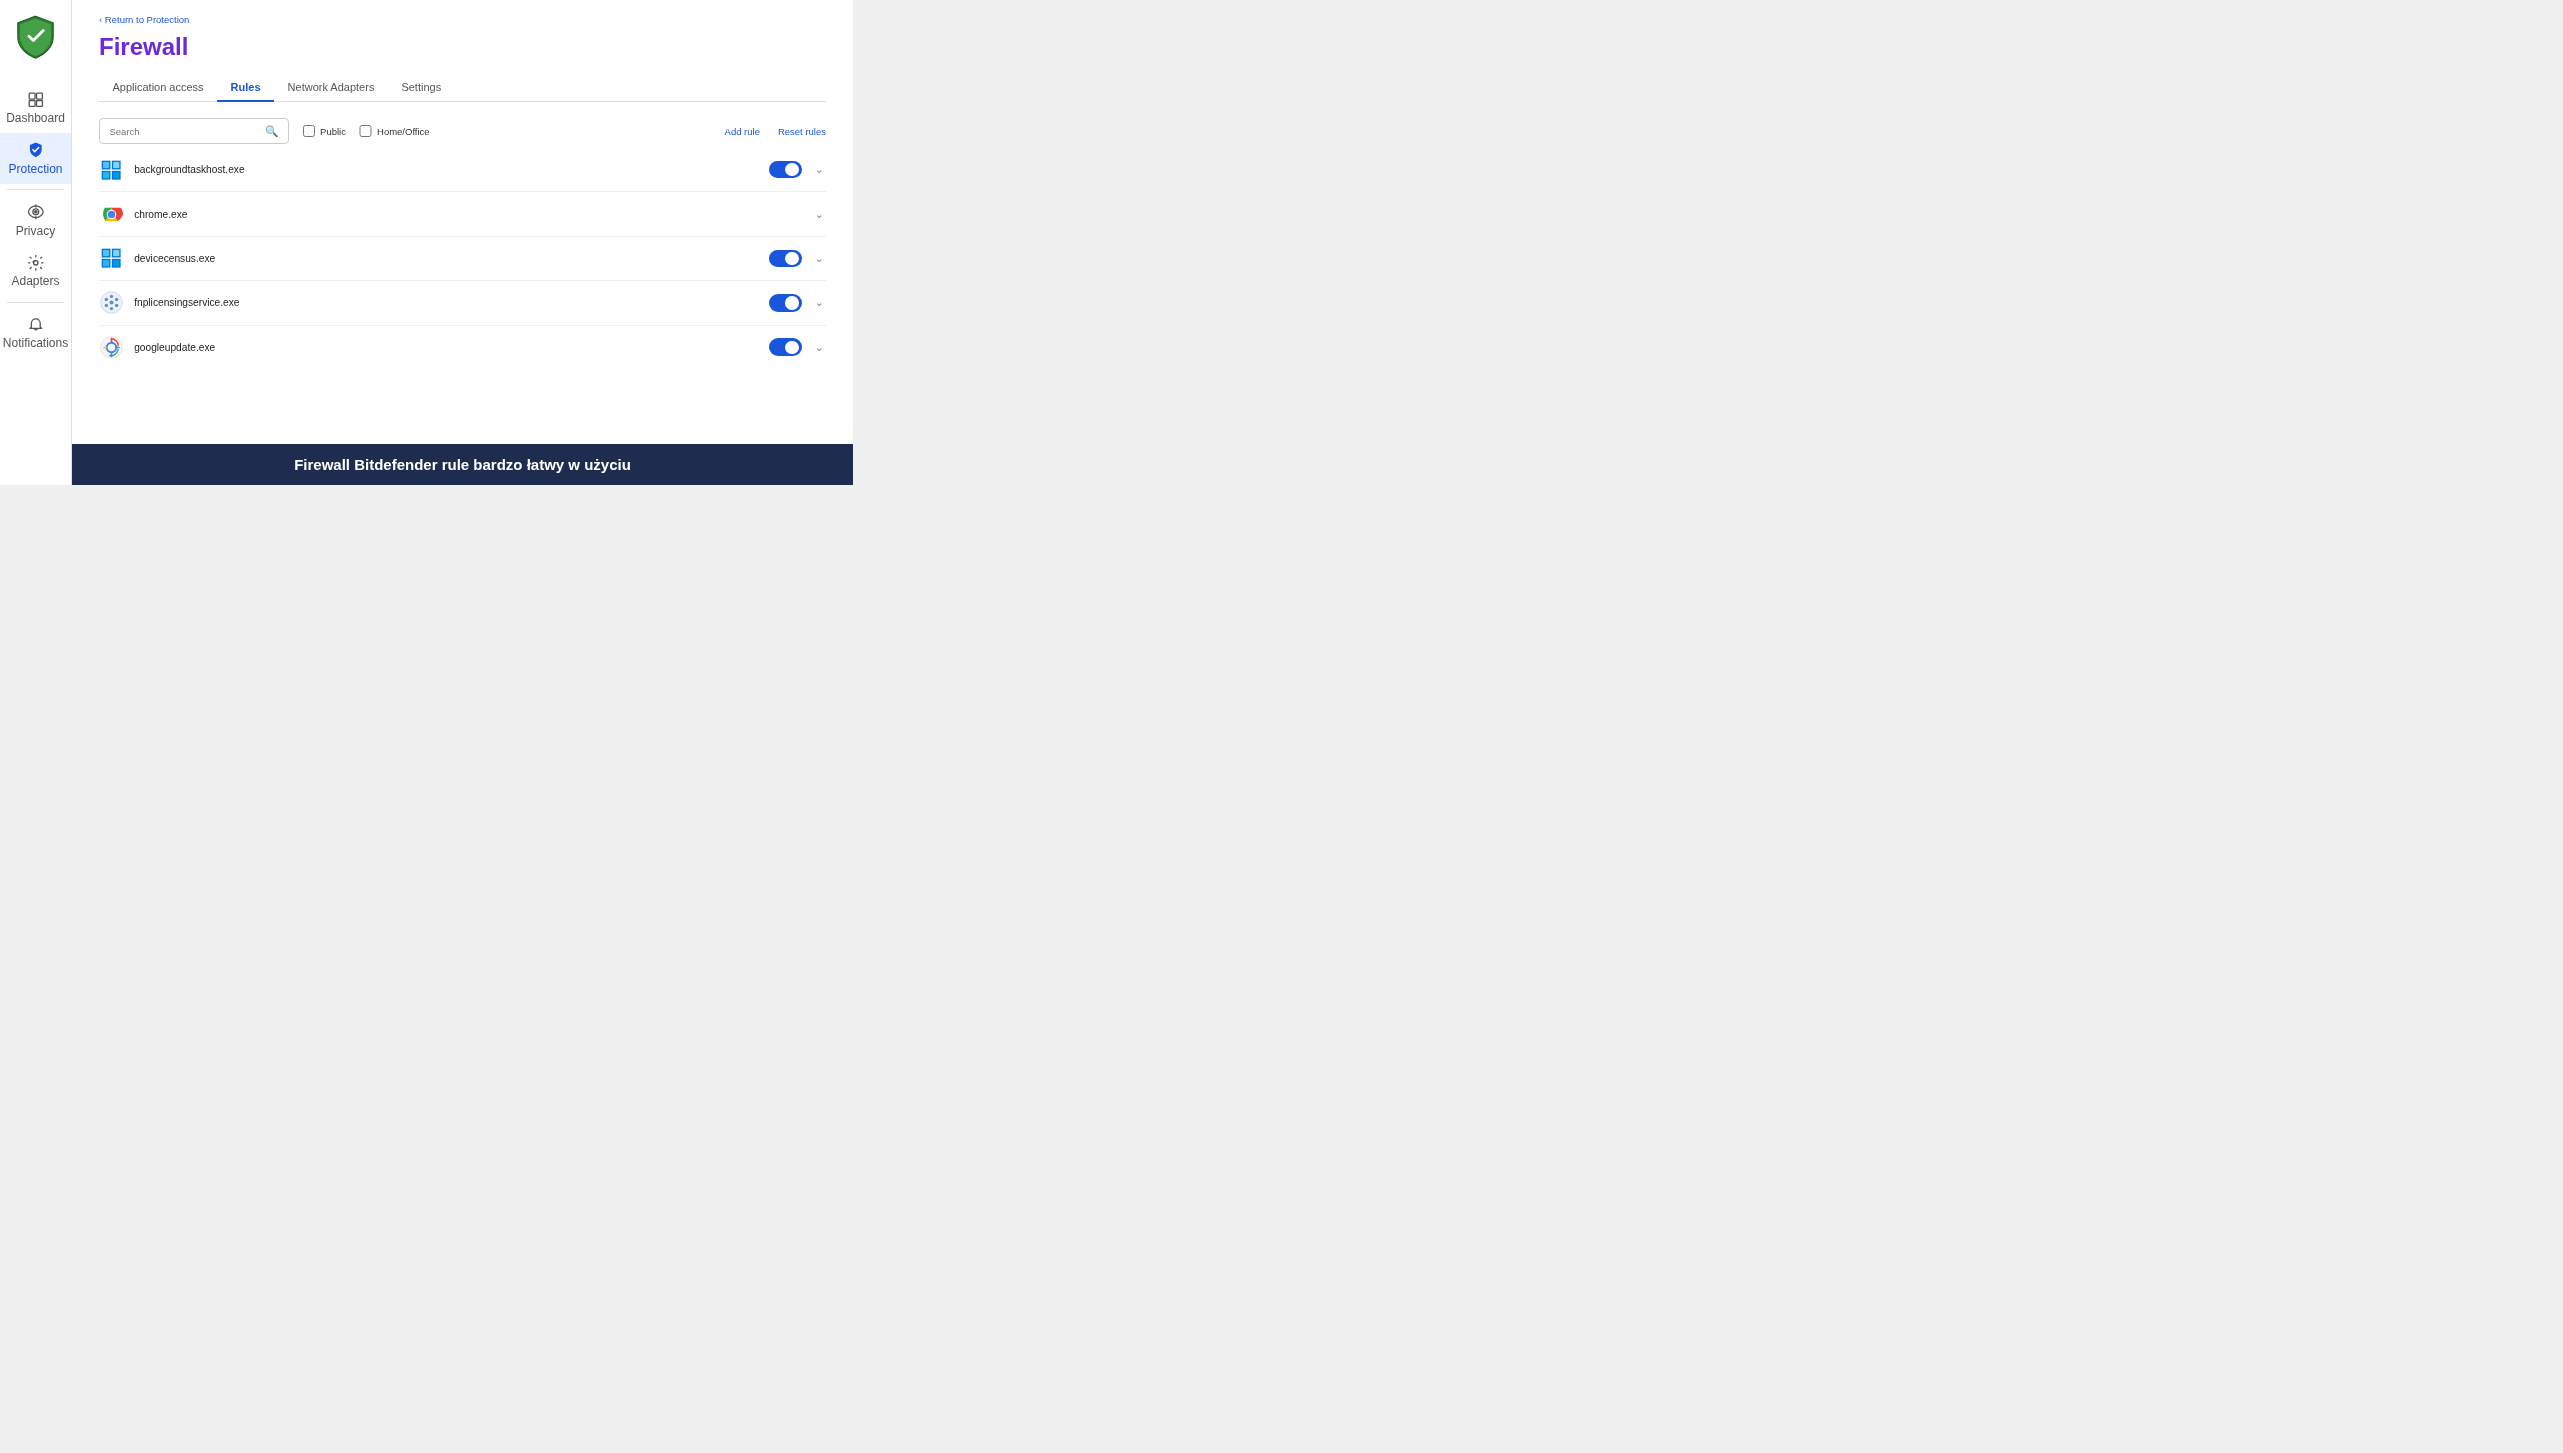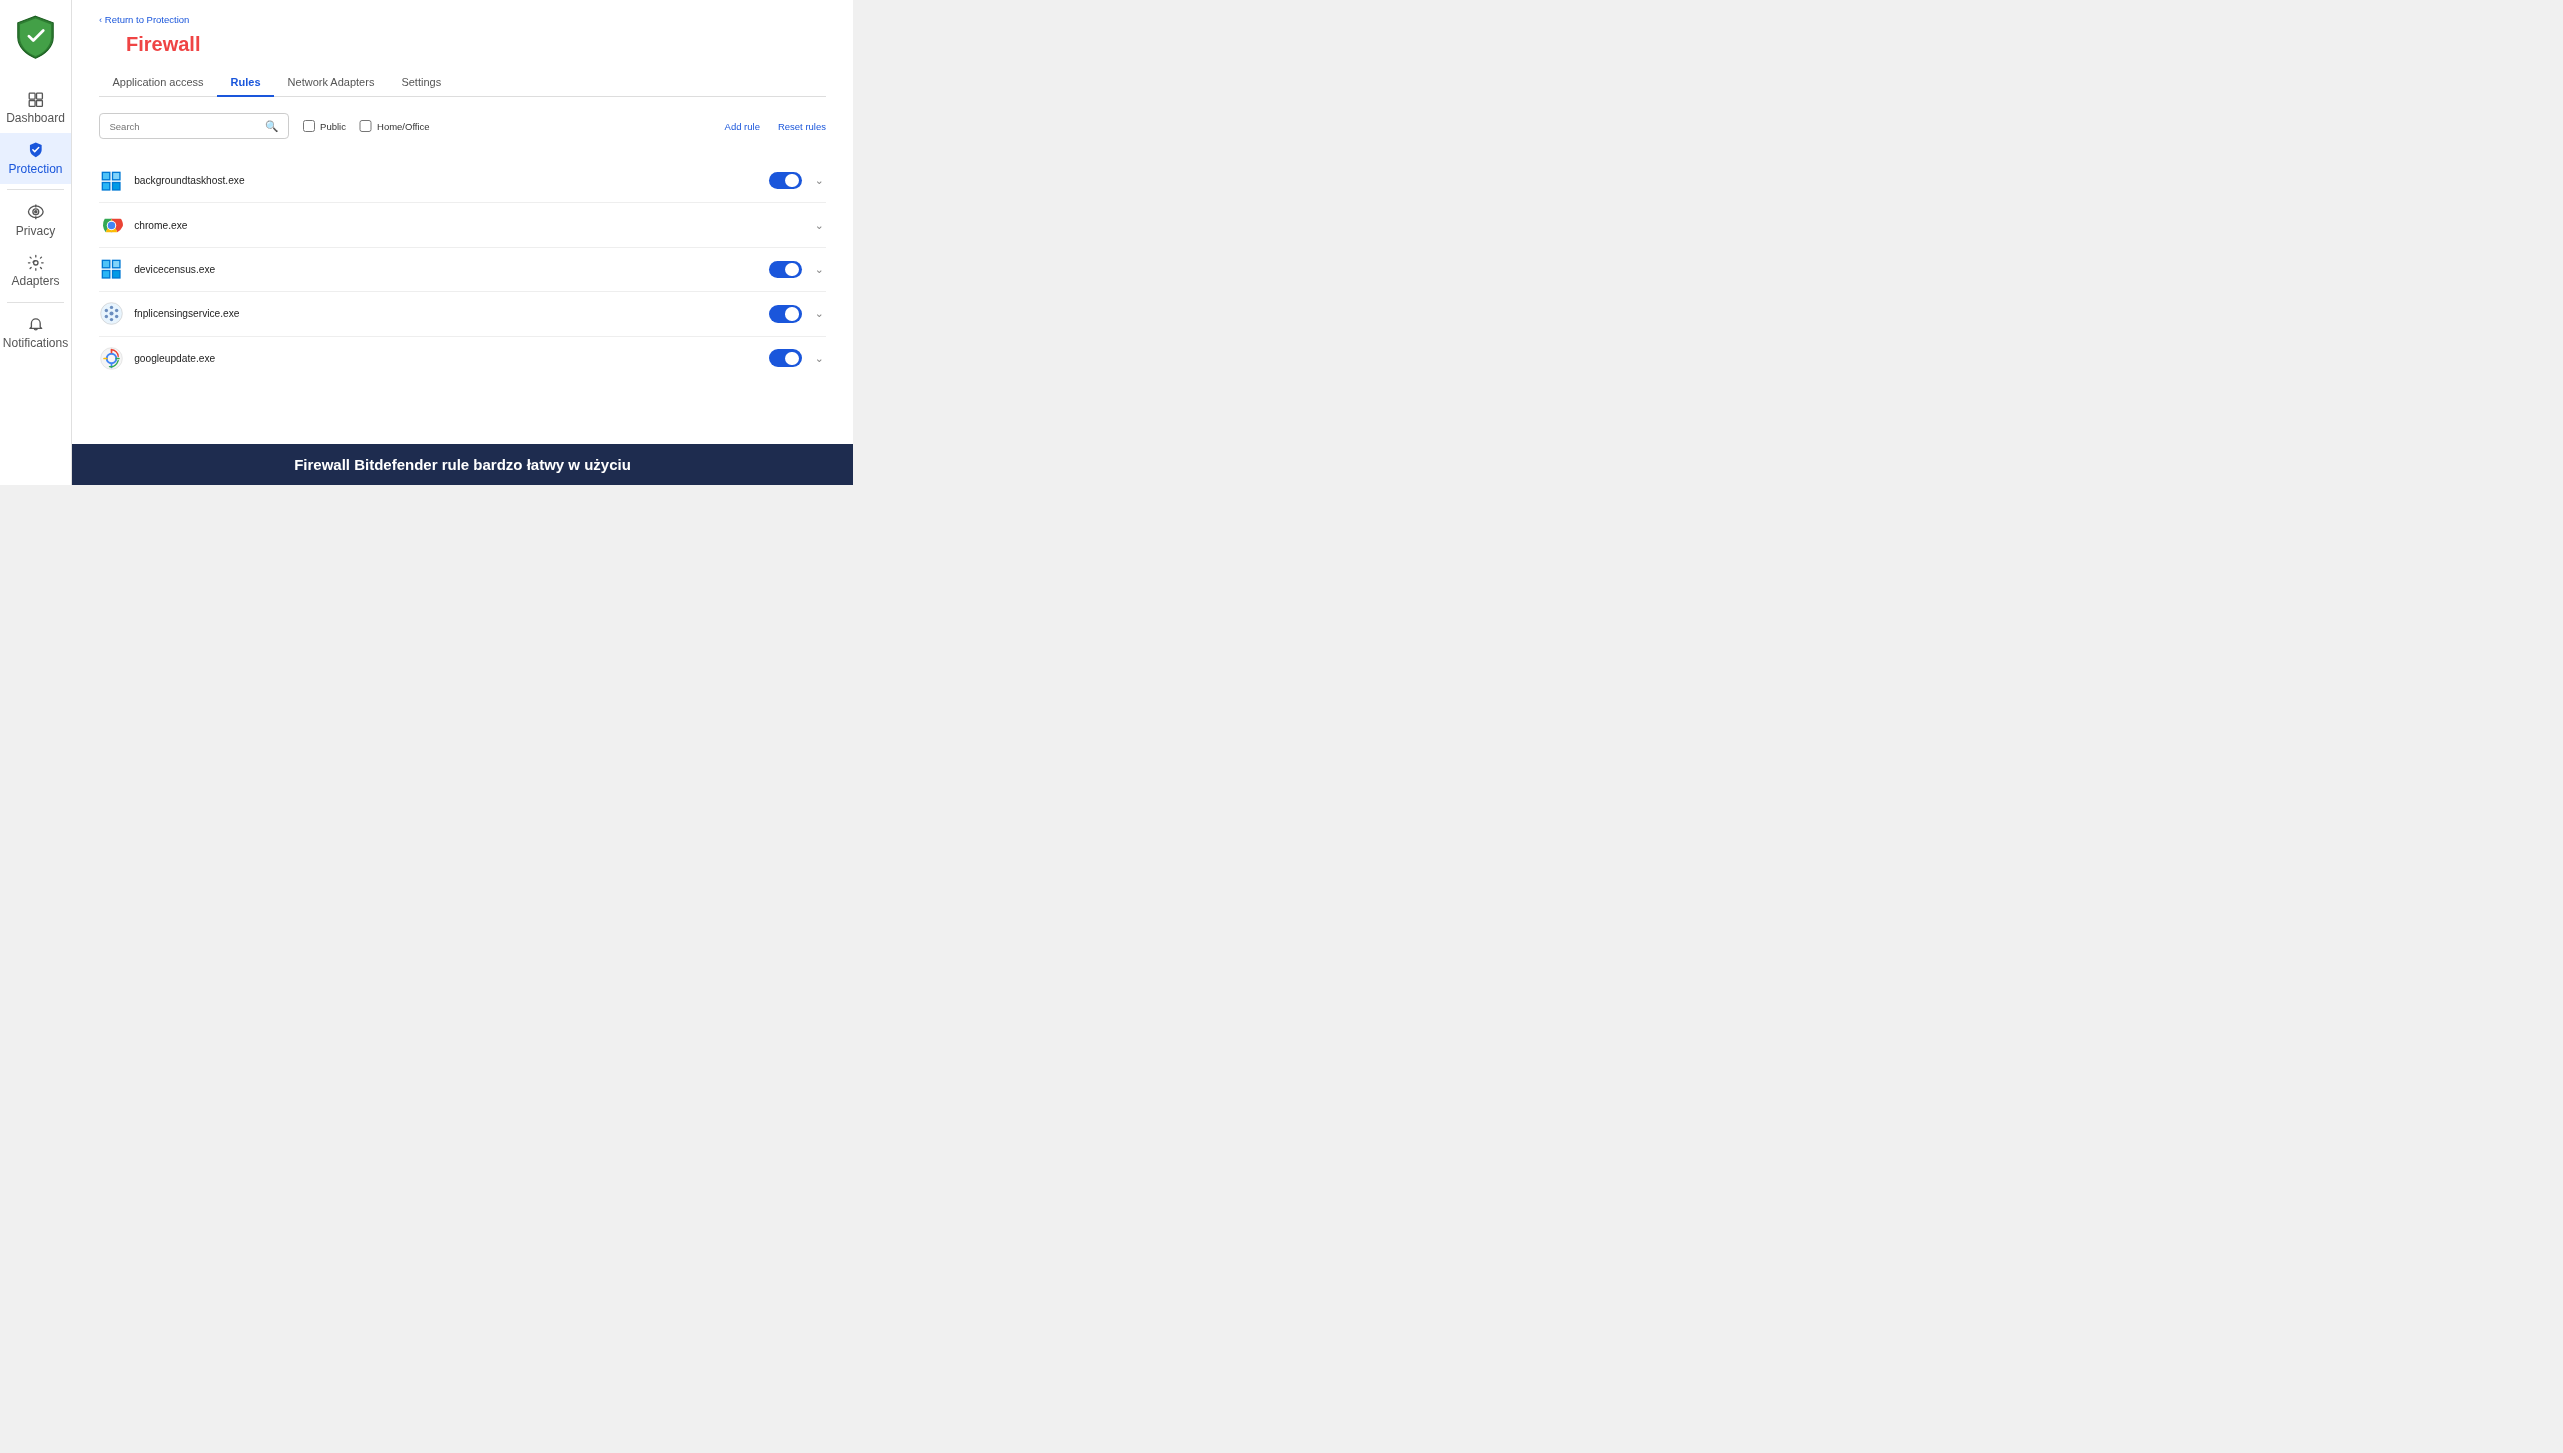--- a/index.html
+++ b/index.html
@@ -93,25 +93,24 @@
       align-items: center;
       gap: 2.7px;
       color: #1a56db;
       font-size: 9.5px;
       cursor: pointer;
       margin-bottom: 8.1px;
       text-decoration: none;
     }
 
     .page-title {
-      font-size: 20px;
+      font-size: 24px;
       font-weight: 700;
-      color: #ef4444;
+      color: #6d28d9;
       margin-bottom: 13.5px;
-      margin-left: 27px;
     }
 
     
     .tabs {
       display: flex;
       border-bottom: 0.7px solid #ddd;
       margin-bottom: 16.2px;
       gap: 0;
     }
 
@@ -128,21 +127,21 @@
       color: #1a56db;
       border-bottom: 2px solid #1a56db;
       font-weight: 600;
     }
 
     
     .filters-row {
       display: flex;
       align-items: center;
       gap: 13.5px;
-      margin-bottom: 20px;
+      margin-bottom: 4px;
     }
 
     .search-box {
       display: flex;
       align-items: center;
       border: 0.7px solid #ccc;
       border-radius: 4.1px;
       padding: 5.4px 9.5px;
       width: 190px;
       gap: 5.4px;

